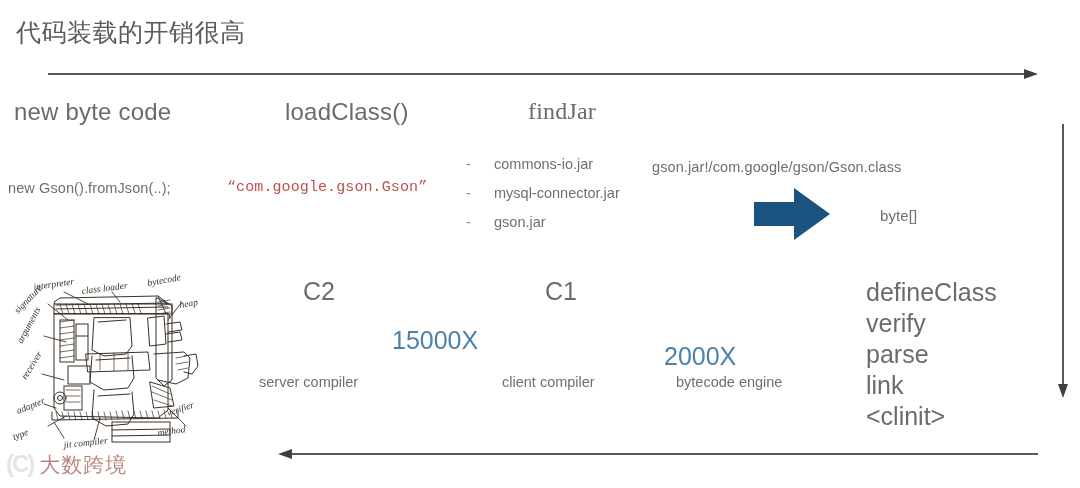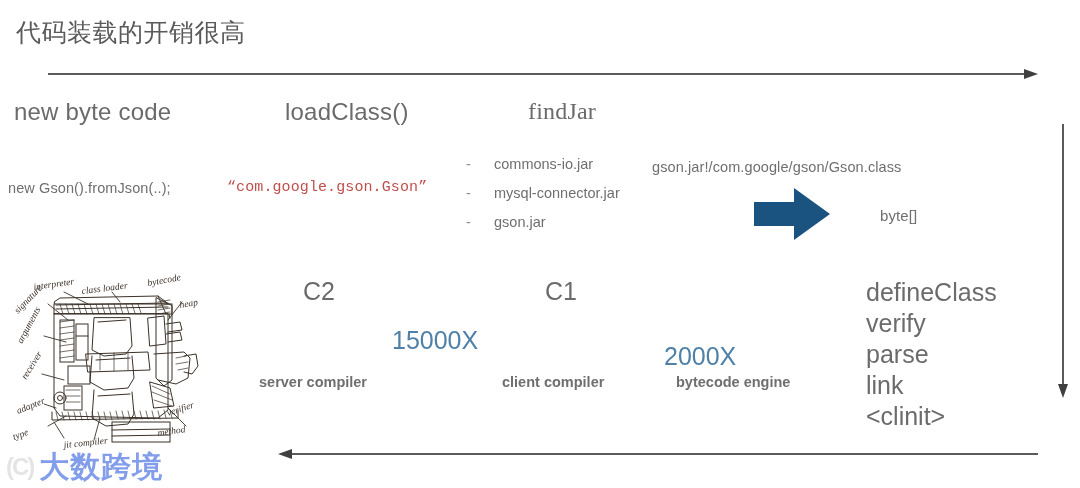--- a/index.html
+++ b/index.html
@@ -59,21 +59,21 @@
   .jar-dash{display:inline-block;width:28px;color:#8a8a8a;}
 
   
   .engine-head{
     font-size:25px;color:#6b6b6b;font-weight:400;white-space:nowrap;
   }
   .speed{
     font-size:25px;color:#4f81a8;font-weight:400;white-space:nowrap;
   }
   .engine-sub{
-    font-size:14.5px;color:#6f6f6f;white-space:nowrap;font-weight:bold;
+    font-size:14.5px;color:#6f6f6f;white-space:nowrap;
   }
   .define-stack{
     text-align:left;line-height:31px;font-size:25px;color:#6b6b6b;
     white-space:nowrap;
   }
   .define-stack div{font-size:25px;}
 
   
   #jvm-illustration{
     left:8px;top:258px;width:222px;height:196px;
@@ -84,21 +84,21 @@
   #watermark{
     left:6px;top:452px;
     display:flex;align-items:center;gap:6px;
     opacity:.55;
   }
   #watermark .wm-logo{
     font-size:24px;color:#cfcfcf;font-weight:700;line-height:1;
     letter-spacing:-2px;
   }
   #watermark .wm-text{
-    font-size:30px;color:#1d4ed8;font-weight:700;letter-spacing:1px;
+    font-size:21px;color:#7f1d1d;font-weight:400;letter-spacing:1px;
     line-height:1;
   }
 </style>
 </head>
 <body>
 
 <div class="slide">
 
   <div class="abs" id="slide-title">代码装载的开销很高</div>
 

